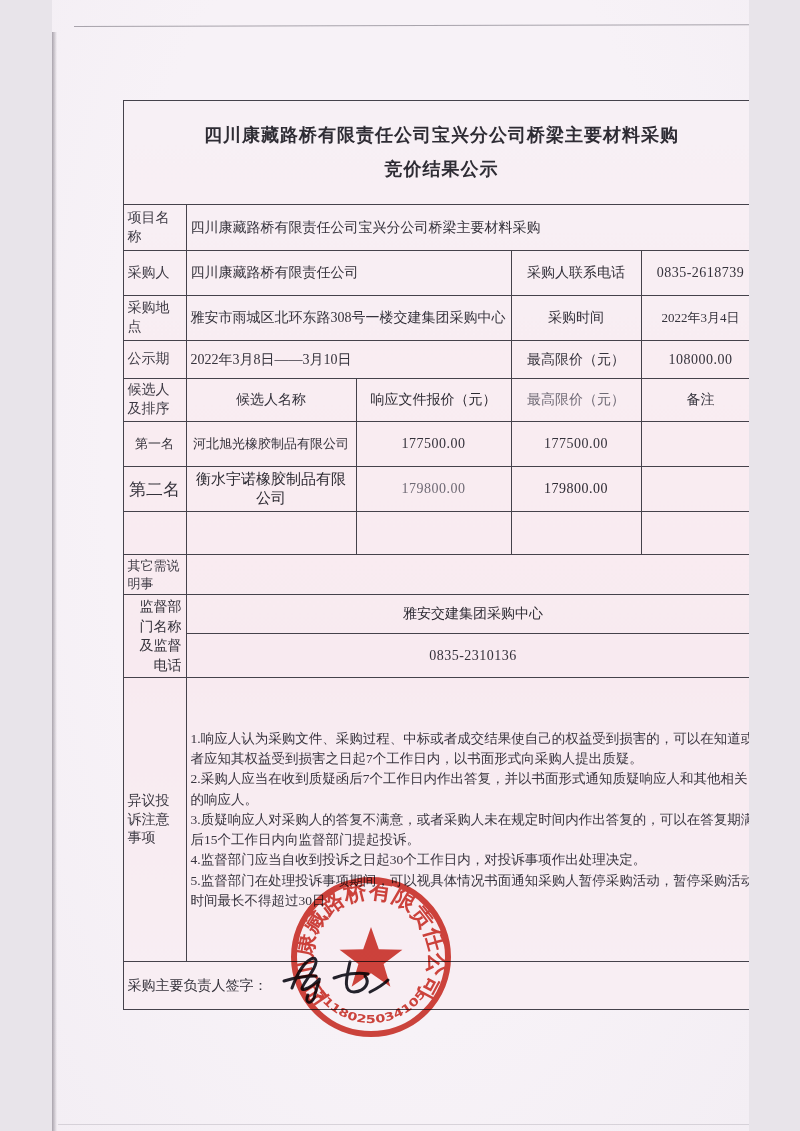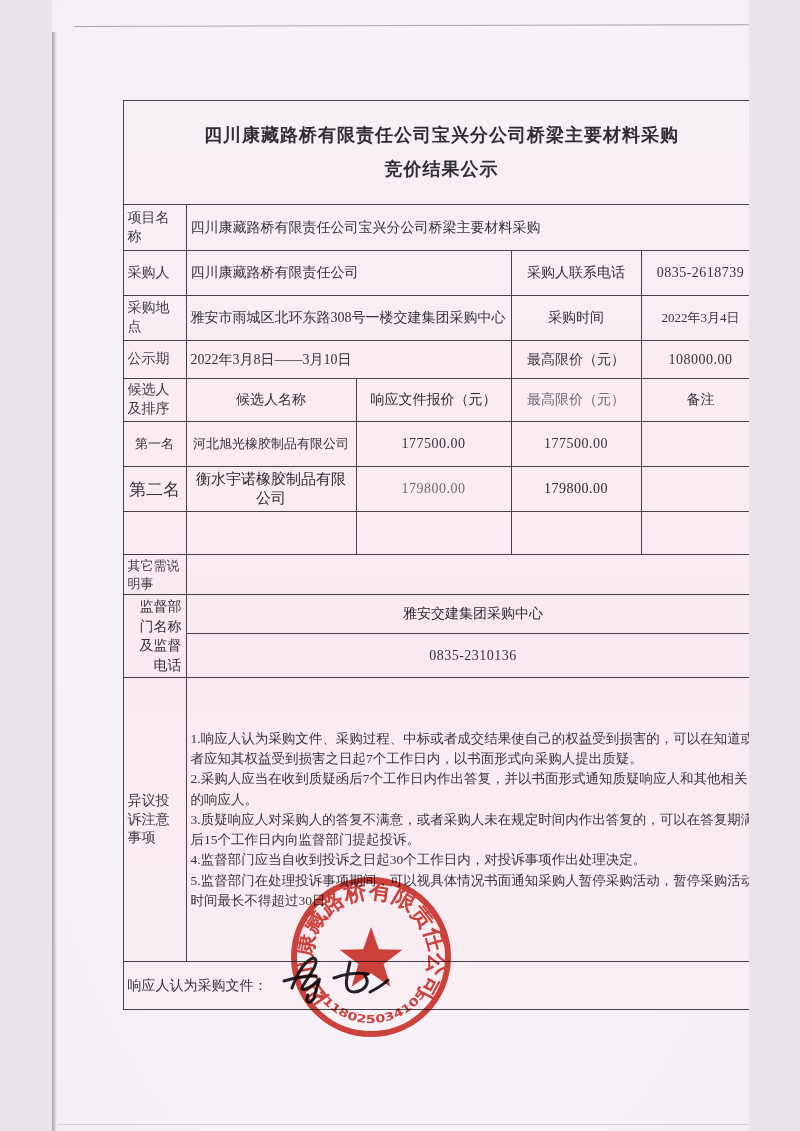--- a/index.html
+++ b/index.html
@@ -155,21 +155,21 @@
         <div class="notice-line">1.响应人认为采购文件、采购过程、中标或者成交结果使自己的权益受到损害的，可以在知道或者应知其权益受到损害之日起7个工作日内，以书面形式向采购人提出质疑。</div>
         <div class="notice-line">2.采购人应当在收到质疑函后7个工作日内作出答复，并以书面形式通知质疑响应人和其他相关的响应人。</div>
         <div class="notice-line">3.质疑响应人对采购人的答复不满意，或者采购人未在规定时间内作出答复的，可以在答复期满后15个工作日内向监督部门提起投诉。</div>
         <div class="notice-line">4.监督部门应当自收到投诉之日起30个工作日内，对投诉事项作出处理决定。</div>
         <div class="notice-line">5.监督部门在处理投诉事项期间，可以视具体情况书面通知采购人暂停采购活动，暂停采购活动时间最长不得超过30日</div>
       </td>
     </tr>
 
     <tr style="height:48px">
       <td colspan="5" class="sig-cell">
-        <span>响应人认为采购文件：</span>
+        <span>采购主要负责人签字：</span>
       </td>
     </tr>
   </tbody>
     </table>
 
   <svg class="sig-svg" width="135" height="62" viewBox="0 0 135 62">
     <g fill="none" stroke="#23212a" stroke-width="3" stroke-linecap="round">
       <path d="M14 40 C 26 6, 44 4, 36 20 C 30 32, 16 46, 30 40 C 44 33, 44 20, 36 50 C 33 57, 26 55, 30 47"></path>
       <path d="M6 33 C 16 30, 28 28, 38 28"></path>
       <path d="M56 30 C 66 26, 80 24, 90 26"></path>

